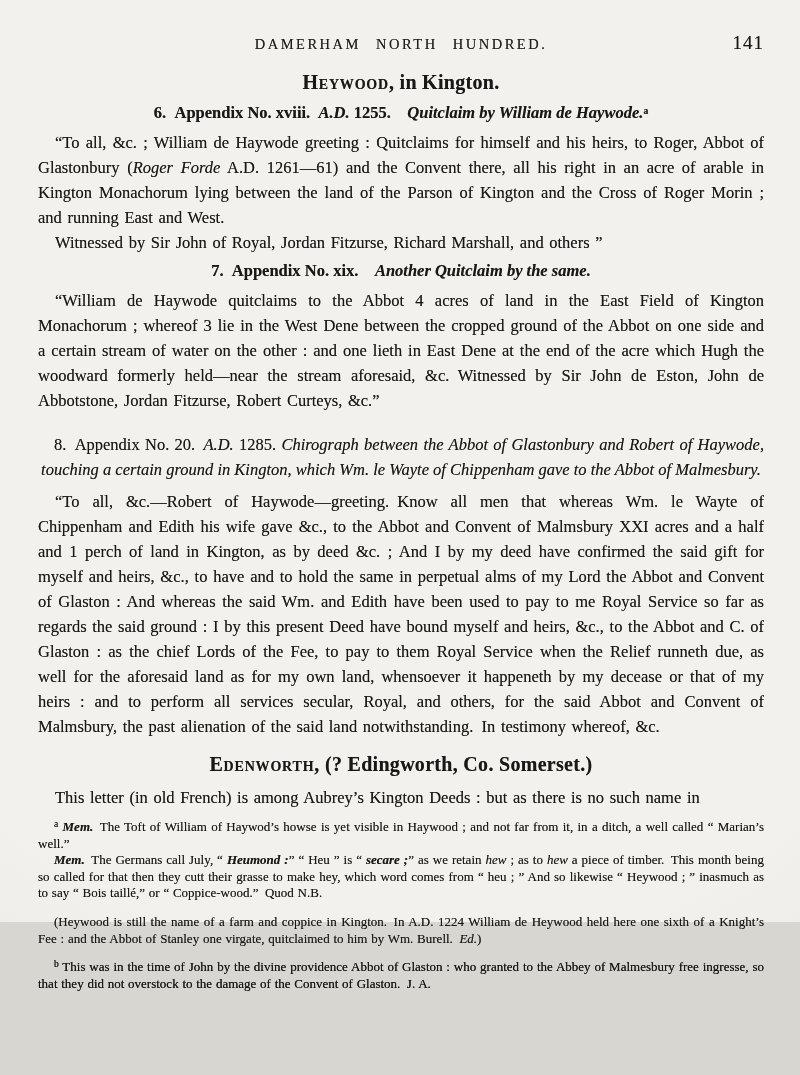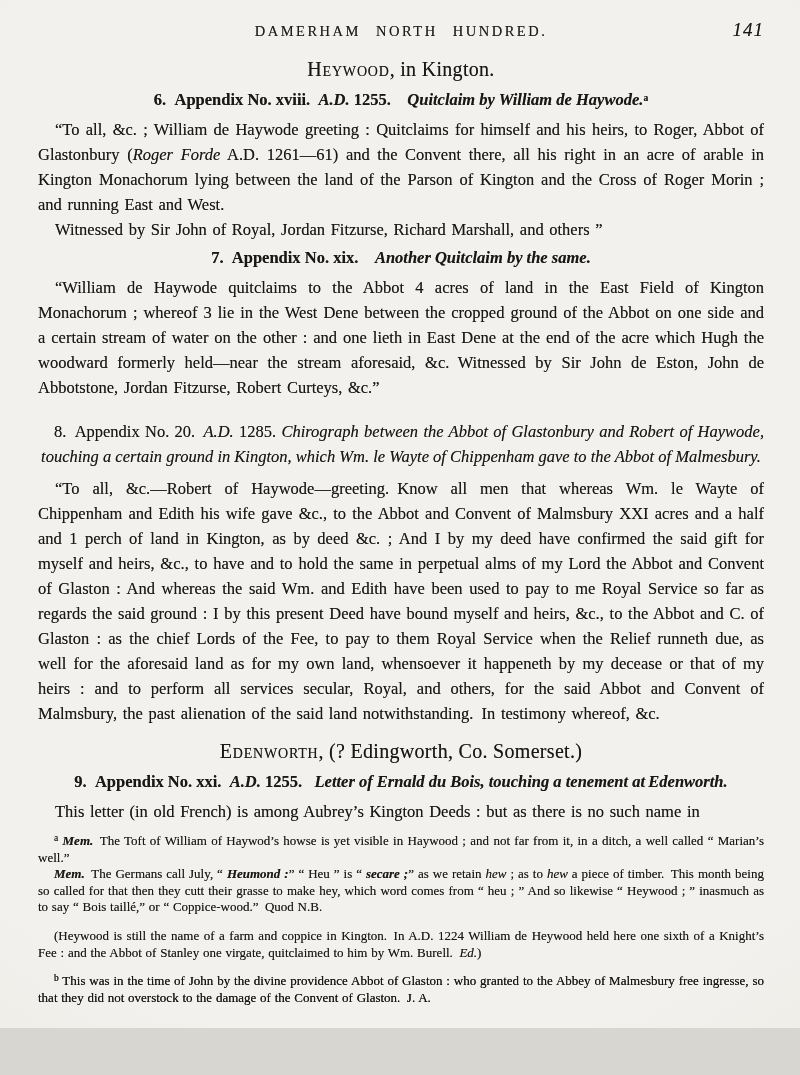--- a/index.html
+++ b/index.html
@@ -3,23 +3,23 @@
 <meta charset="utf-8">
 <style>
   html, body { margin: 0; padding: 0; }
   body {
     width: 800px; height: 1075px; overflow: hidden;
     background: #d8d6d1;
     font-family: "Liberation Serif", "DejaVu Serif", serif;
   }
   .page {
     position: relative;
-    width: 800px; height: 1028px;
+    width: 800px; height: 922px;
     box-sizing: border-box;
-    padding: 22px 36px 0 38px;
+    padding: 35px 36px 0 38px;
     background: radial-gradient(130% 105% at 50% 45%, #f3f1ed 55%, #e9e7e2 88%, #dddbd5 100%);
     color: #191817;
     text-shadow: 0 0 0.35px rgba(25,22,20,0.55);
   }
   .running-head {
     position: relative;
     text-align: center;
     height: 22px;
     margin-bottom: 12px;
   }
@@ -28,25 +28,24 @@
     font-size: 14.5px;
     letter-spacing: 2.5px;
     word-spacing: 9px;
     color: #201e1c;
   }
   .page-num {
     position: absolute;
     right: 0; top: -3px;
     font-size: 19px;
     letter-spacing: 1px;
-    font-style: italic;
   }
   .sec-head {
     font-size: 20px;
-    font-weight: normal;
+    font-weight: bold;
     text-align: center;
     margin: 14px 0 9px 0;
     letter-spacing: 0.3px;
   }
   .run-sc { font-variant: small-caps; letter-spacing: 0.8px; }
   .entry-head {
     font-size: 16.5px;
     font-weight: bold;
     text-align: center;
     white-space: nowrap;
@@ -107,21 +106,20 @@
   <p class="body-para indent">Witnessed by Sir John of Royal, Jordan Fitzurse, Richard Marshall, and others ”</p>
 
   <h2 class="entry-head"><span>7. Appendix No. xix.  </span><span class="run-i">Another Quitclaim by the same.</span></h2>
   <p class="body-para indent">“William de Haywode quitclaims to the Abbot 4 acres of land in the East Field of Kington Monachorum ; whereof 3 lie in the West Dene between the cropped ground of the Abbot on one side and a certain stream of water on the other : and one lieth in East Dene at the end of the acre which Hugh the woodward formerly held—near the stream aforesaid, &amp;c. Witnessed by Sir John de Eston, John de Abbotstone, Jordan Fitzurse, Robert Curteys, &amp;c.”</p>
 
   <h2 class="entry-head-block"><span>8. Appendix No. 20. </span><span class="run-i">A.D.</span><span> 1285. </span><span class="run-i">Chirograph between the Abbot of Glastonbury and Robert of Haywode, touching a certain ground in Kington, which Wm. le Wayte of Chippenham gave to the Abbot of Malmesbury.</span></h2>
   <p class="body-para indent">“To all, &amp;c.—Robert of Haywode—greeting. Know all men that whereas Wm. le Wayte of Chippenham and Edith his wife gave &amp;c., to the Abbot and Convent of Malmsbury XXI acres and a half and 1 perch of land in Kington, as by deed &amp;c. ; And I by my deed have confirmed the said gift for myself and heirs, &amp;c., to have and to hold the same in perpetual alms of my Lord the Abbot and Convent of Glaston : And whereas the said Wm. and Edith have been used to pay to me Royal Service so far as regards the said ground : I by this present Deed have bound myself and heirs, &amp;c., to the Abbot and C. of Glaston :  as the chief Lords of the Fee, to pay to them Royal Service when the Relief runneth due, as well for the aforesaid land as for my own land, whensoever it happeneth by my decease or that of my heirs : and to perform all services secular, Royal, and others, for the said Abbot and Convent of Malmsbury, the past alienation of the said land notwithstanding. In testimony whereof, &amp;c.</p>
 
   <h1 class="sec-head"><span class="run-sc">Edenworth</span><span>, (? Edingworth, Co. Somerset.)</span></h1>
 
-  <h2 class="entry-head"><span>9. Appendix No. xxi. </span><span class="run-i">A.D.</span><span> 1255.  </span><span class="run-i">Letter of Ernald du Bois, touching a tenement at Edenworth.</span></h2>
   <p class="body-para indent">This letter (in old French) is among Aubrey’s Kington Deeds :  but as there is no such name in</p>
 
   <footer class="footnotes">
     <p class="fn"><sup class="run-sup">a</sup><span> </span><span class="run-bi">Mem.</span><span> The Toft of William of Haywod’s howse is yet visible in Haywood ;  and not far from it, in a ditch, a well called “ Marian’s well.”</span></p>
     <p class="fn"><span class="run-bi">Mem.</span><span> The Germans call July, “ </span><span class="run-bi">Heumond :</span><span>”  “ Heu ” is “ </span><span class="run-bi">secare ;</span><span>”  as we retain </span><span class="run-i">hew</span><span> ;  as to </span><span class="run-i">hew</span><span> a piece of timber. This month being so called for that then they cutt their grasse to make hey, which word comes from “ heu ; ” And so likewise “ Heywood ; ”  inasmuch as to say “ Bois taillé,” or “ Coppice-wood.” Quod N.B.</span></p>
     <p class="fn fn-gap"><span>(Heywood is still the name of a farm and coppice in Kington. In A.D. 1224 William de Heywood held here one sixth of a Knight’s Fee :  and the Abbot of Stanley one virgate, quitclaimed to him by Wm. Burell. </span><span class="run-i">Ed.</span><span>)</span></p>
     <p class="fn fn-gap fn-b"><sup class="run-sup">b</sup><span> This was in the time of John by the divine providence Abbot of Glaston :  who granted to the Abbey of Malmesbury free ingresse, so that they did not overstock to the damage of the Convent of Glaston. J. A.</span></p>
   </footer>
 
 </div>

